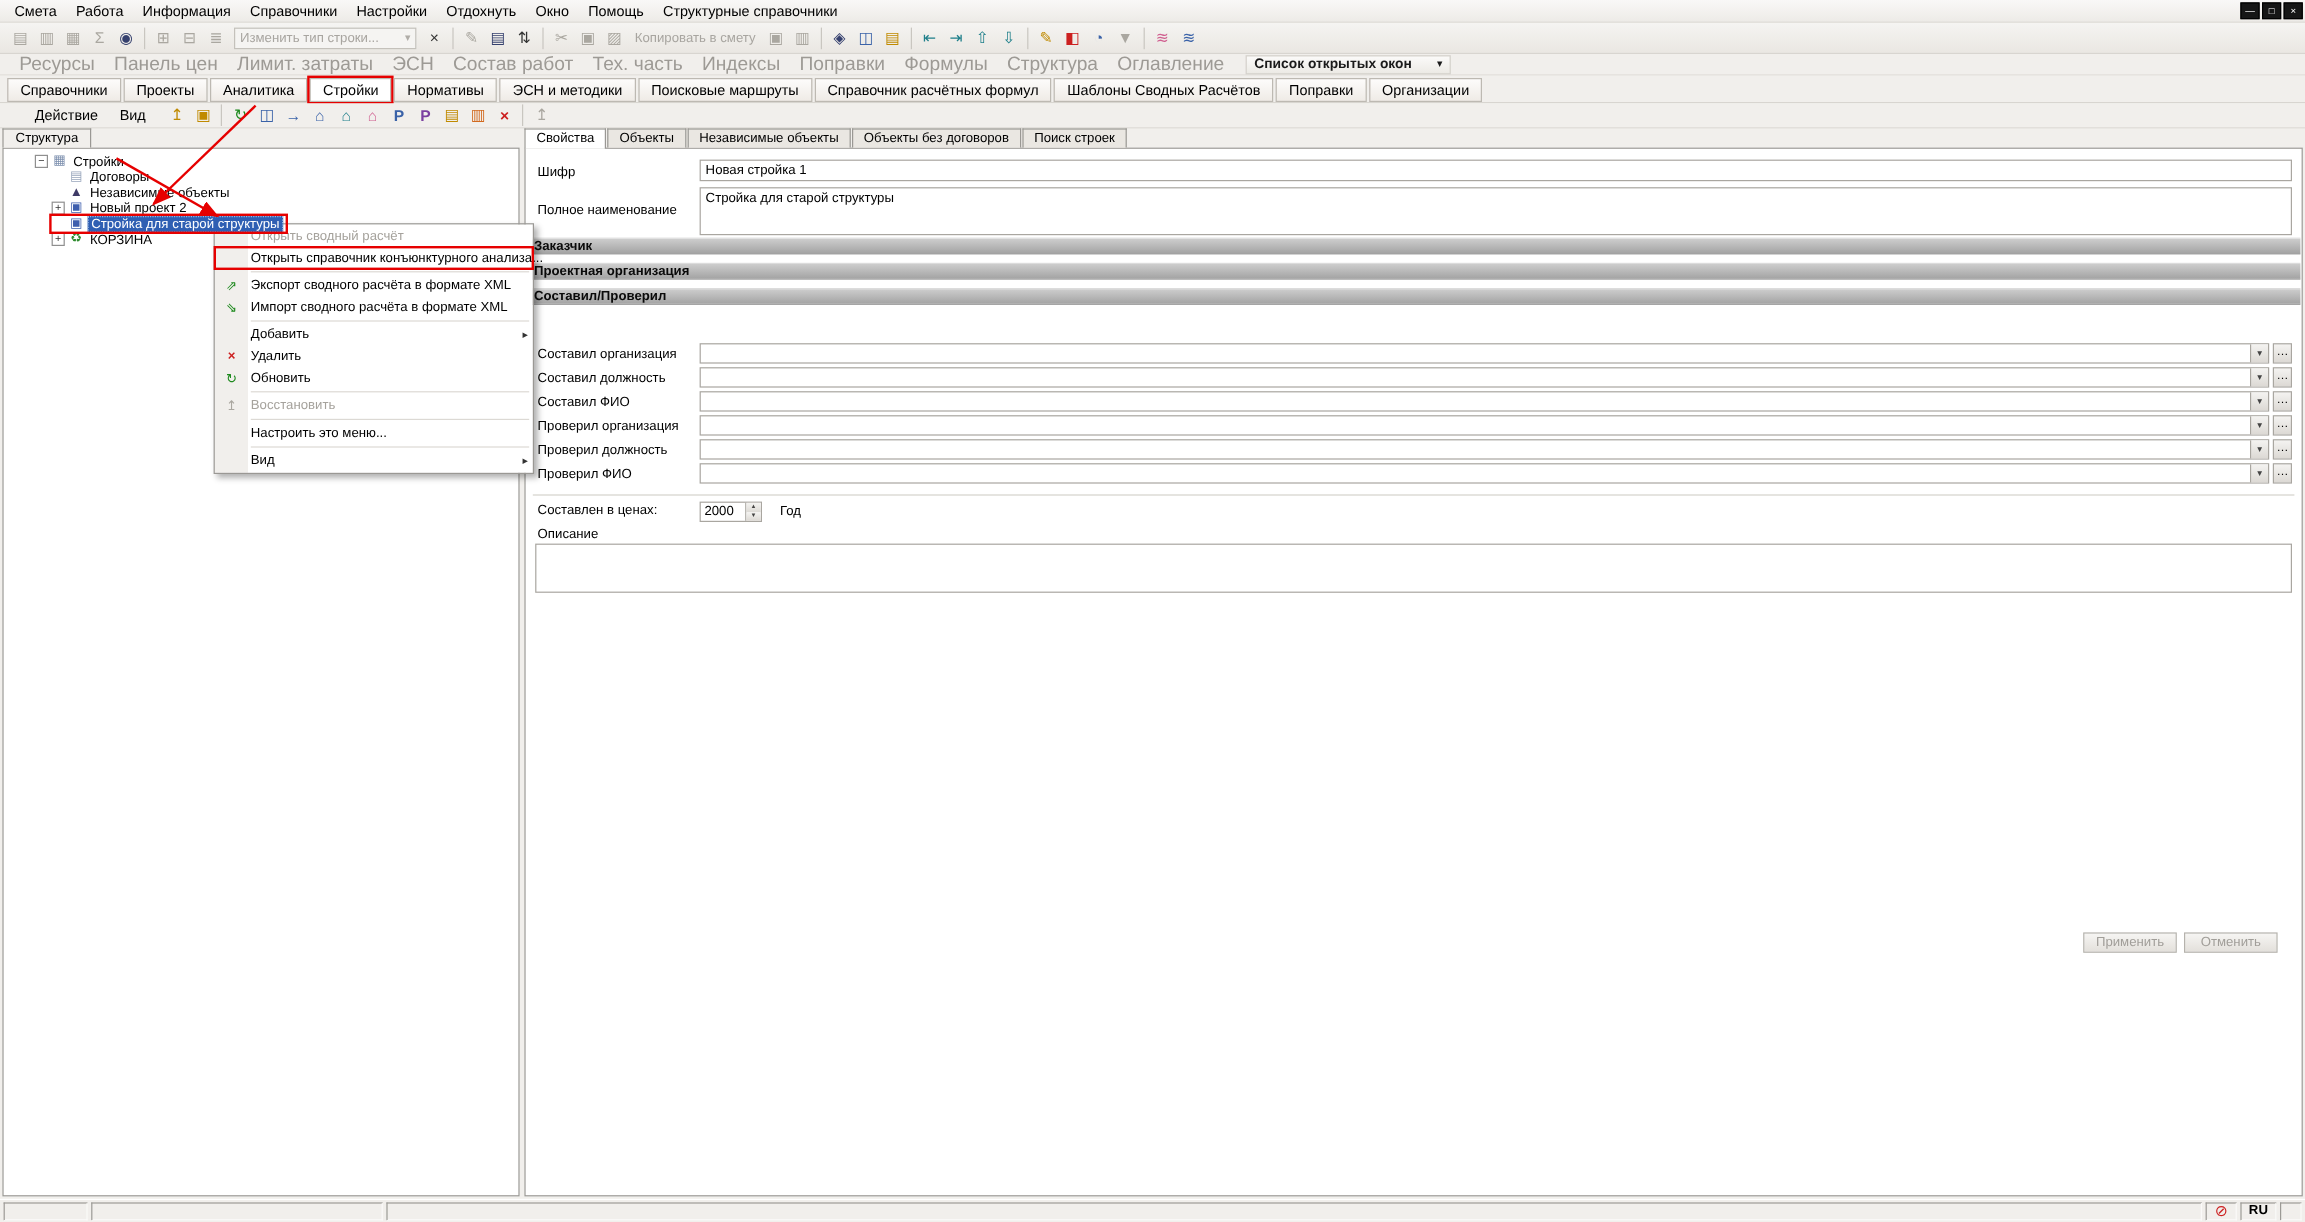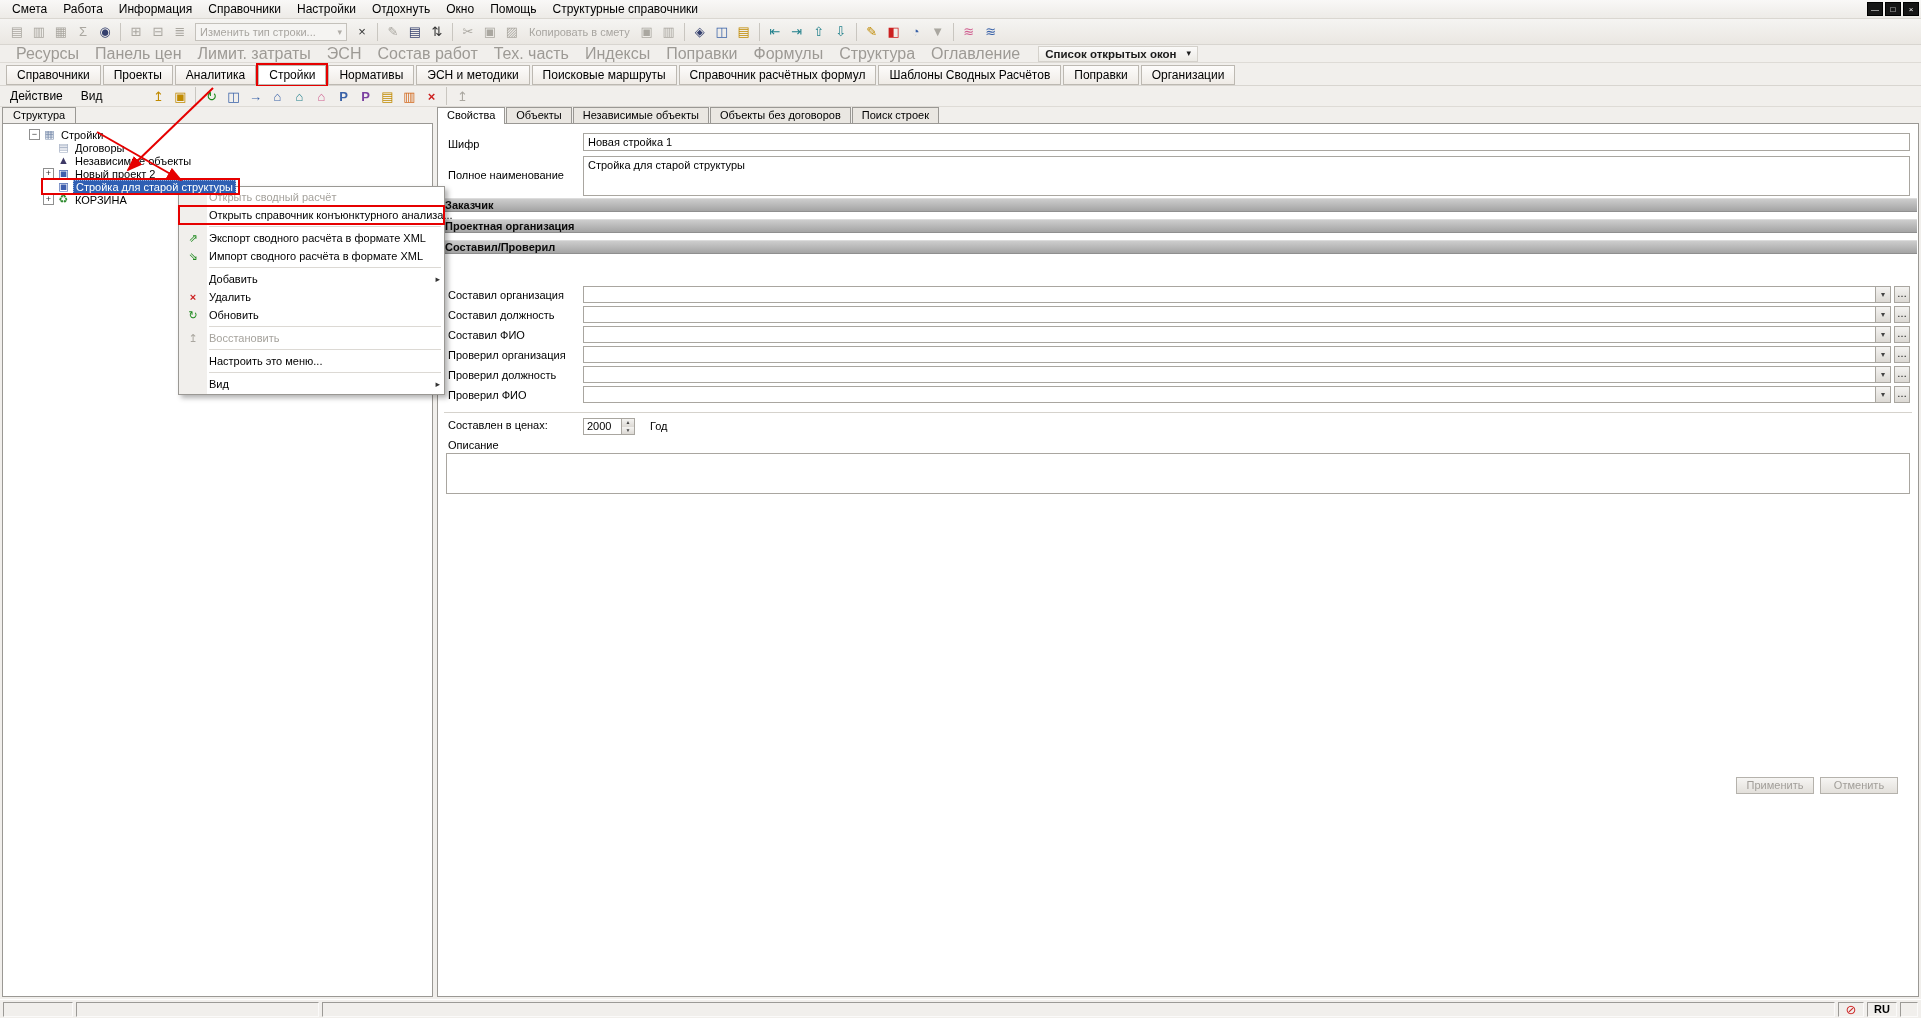--- a/index.html
+++ b/index.html
@@ -23,34 +23,34 @@
   .sep{width:1px !important;height:18px;background:#c9c6c0;margin:0 4px;padding:0;}
   .rowtype{width:152px;height:18px;border:1px solid #c4c1bb;background:#f5f4f2;color:#a8a5a0;
            font-size:11px;display:flex;align-items:center;padding:0 4px;margin:0 4px;}
   .rowtype .rt-a{margin-left:auto;font-size:9px;color:#b0ada8;}
   .graylabel{color:#a8a5a0;font-size:11px;padding:0 6px;}
 
   .toolbar2{position:absolute;left:0;top:45px;width:100%;height:18px;display:flex;align-items:center;
             background:#f1efec;border-bottom:1px solid #dedbd6;padding-left:8px;}
   .t2item{font-size:16px;padding:0 8px;}
   .t2item.dis{color:#9d9a95;}
-  .openwin{font-size:11.5px;font-weight:bold;color:#1a1a1a;margin-left:10px;display:flex;align-items:flex-start;gap:10px;padding:1px 6px;border:1px solid #d4d1cb;background:linear-gradient(#fbfaf9,#eceae5);}
+  .openwin{font-size:11.5px;font-weight:bold;color:#1a1a1a;margin-left:10px;display:flex;align-items:flex-start;gap:21px;padding:1px 6px;border:1px solid #d4d1cb;background:linear-gradient(#fbfaf9,#eceae5);}
   .openwin .ow-a{font-size:9px;}
 
   
   .maintabs{position:absolute;left:0;top:63px;width:100%;height:23px;display:flex;align-items:flex-start;
             padding:2px 0 0 6px;background:#f1efec;border-bottom:1px solid #d8d5d0;}
   .mtab{font-size:12px;padding:2px 10px;margin-right:2px;border:1px solid #bdb9b2;
         background:linear-gradient(#fdfcfb,#efebe6);height:20px;}
   .mtab.active{background:#fff;}
   .mtab.annot{outline:2px solid #e60000;outline-offset:0;}
 
   
   .actionbar{position:absolute;left:0;top:86px;width:100%;height:21px;display:flex;align-items:center;
-             background:#f1efec;border-bottom:1px solid #dedbd6;padding-left:1px;gap:30px;}
+             background:#f1efec;border-bottom:1px solid #dedbd6;padding-left:20px;}
   .abmenu{font-size:12px;padding:0 9px;}
   .abicons{display:flex;align-items:center;margin-left:6px;}
   .b{font-weight:bold;}
 
   
   .dis{color:#aaa7a0;} .navy{color:#35406e;} .dark{color:#333;} .blue{color:#3a62a8;}
   .teal{color:#1f7f8a;} .green{color:#1e8a1e;} .red{color:#cc2020;} .gold{color:#c08a00;}
   .violet{color:#7a3fa0;} .pink{color:#d06090;} .orange{color:#d2691e;}
 
   

